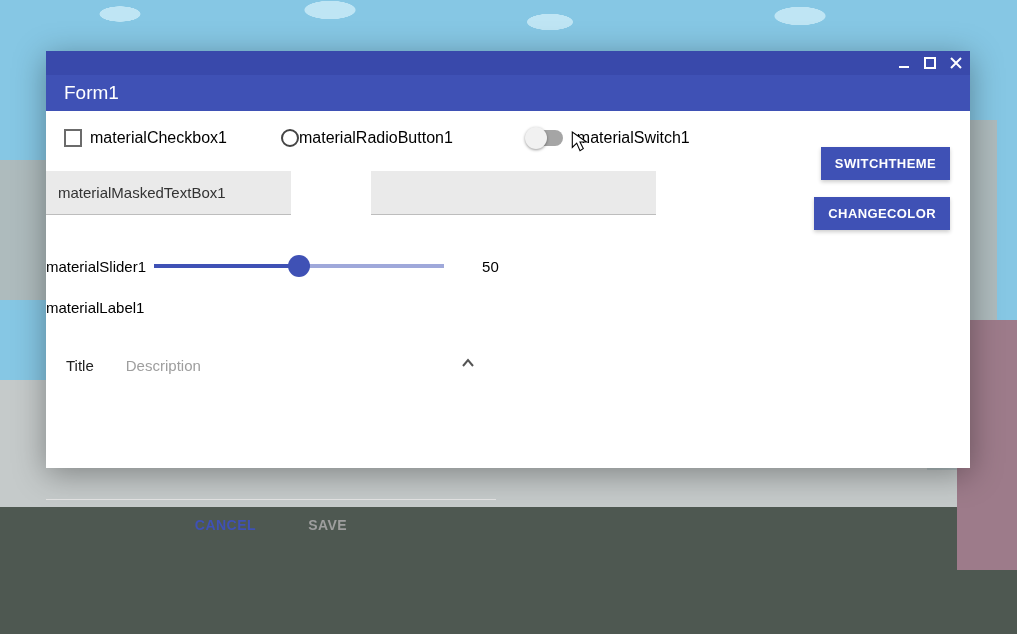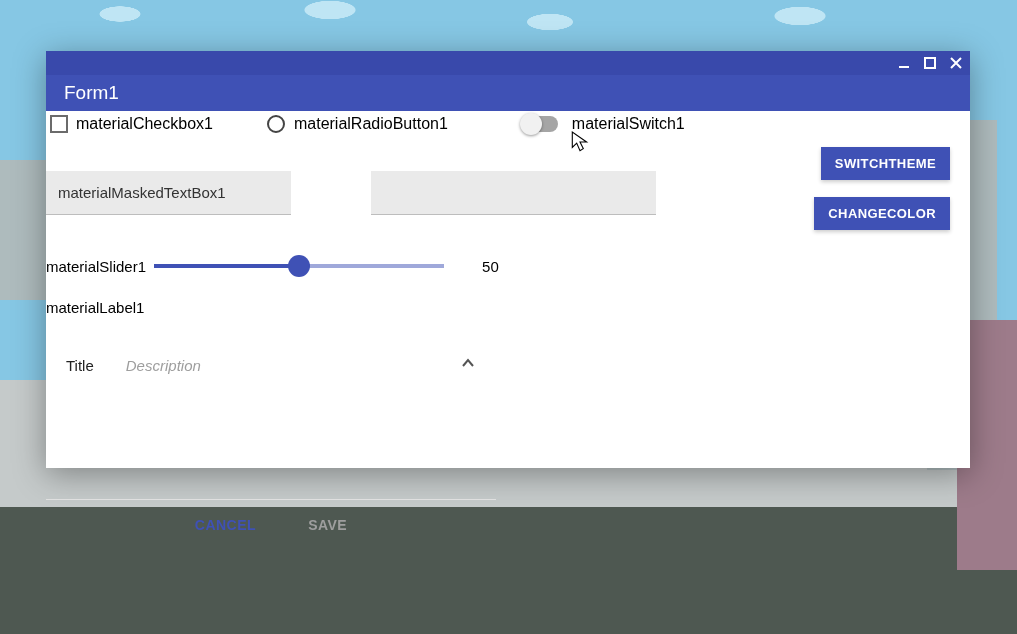--- a/index.html
+++ b/index.html
@@ -60,36 +60,36 @@
   .titlebar-mid {
     height: 36px;
     background: #3f51b5;
     display:flex; align-items:center;
     padding-left: 18px;
     color:#fff; font-size:19px; font-weight:500;
   }
 
   .client {
     flex:1; position:relative;
-    padding: 4px;
+    padding: 18px;
     box-sizing:border-box;
   }
 
   
   .row1 { display:flex; align-items:center; gap: 14px; }
 
   .checkbox {
     display:flex; align-items:center; gap:8px; cursor:pointer;
   }
   .checkbox .box {
     width:18px; height:18px; border:2px solid #6b6b6b; box-sizing:border-box;
   }
 
   .radio {
-    display:flex; align-items:center; gap:9px; cursor:pointer;
+    display:flex; align-items:center; gap:0; cursor:pointer;
     margin-left: 40px;
   }
   .radio .circle {
     width:18px; height:18px; border:2px solid #444; border-radius:50%; box-sizing:border-box;
   }
 
   .switch-group {
     display:flex; align-items:center; gap:14px; cursor:pointer;
     margin-left: 60px;
   }
@@ -167,21 +167,21 @@
   .panel {
     position:absolute; left:0; top:230px;
     width: 450px;
   }
   .panel-header {
     display:flex; align-items:center;
     padding: 14px 20px;
     cursor:pointer;
   }
   .panel-title { font-size:15px; color:#222; font-weight:500; }
-  .panel-desc  { font-size:15px; color:#9e9e9e; margin-left: 32px; font-style: italic; }
+  .panel-desc  { font-size:15px; color:#9e9e9e; margin-left: 32px; }
   .chev {
     margin-left:auto; color:#555;
   }
   .panel-sep {
     border-top:1px solid #e0e0e0;
     margin-top: 110px;
   }
   .panel-actions {
     display:flex; justify-content:center; gap:40px;
     padding: 16px 0;

